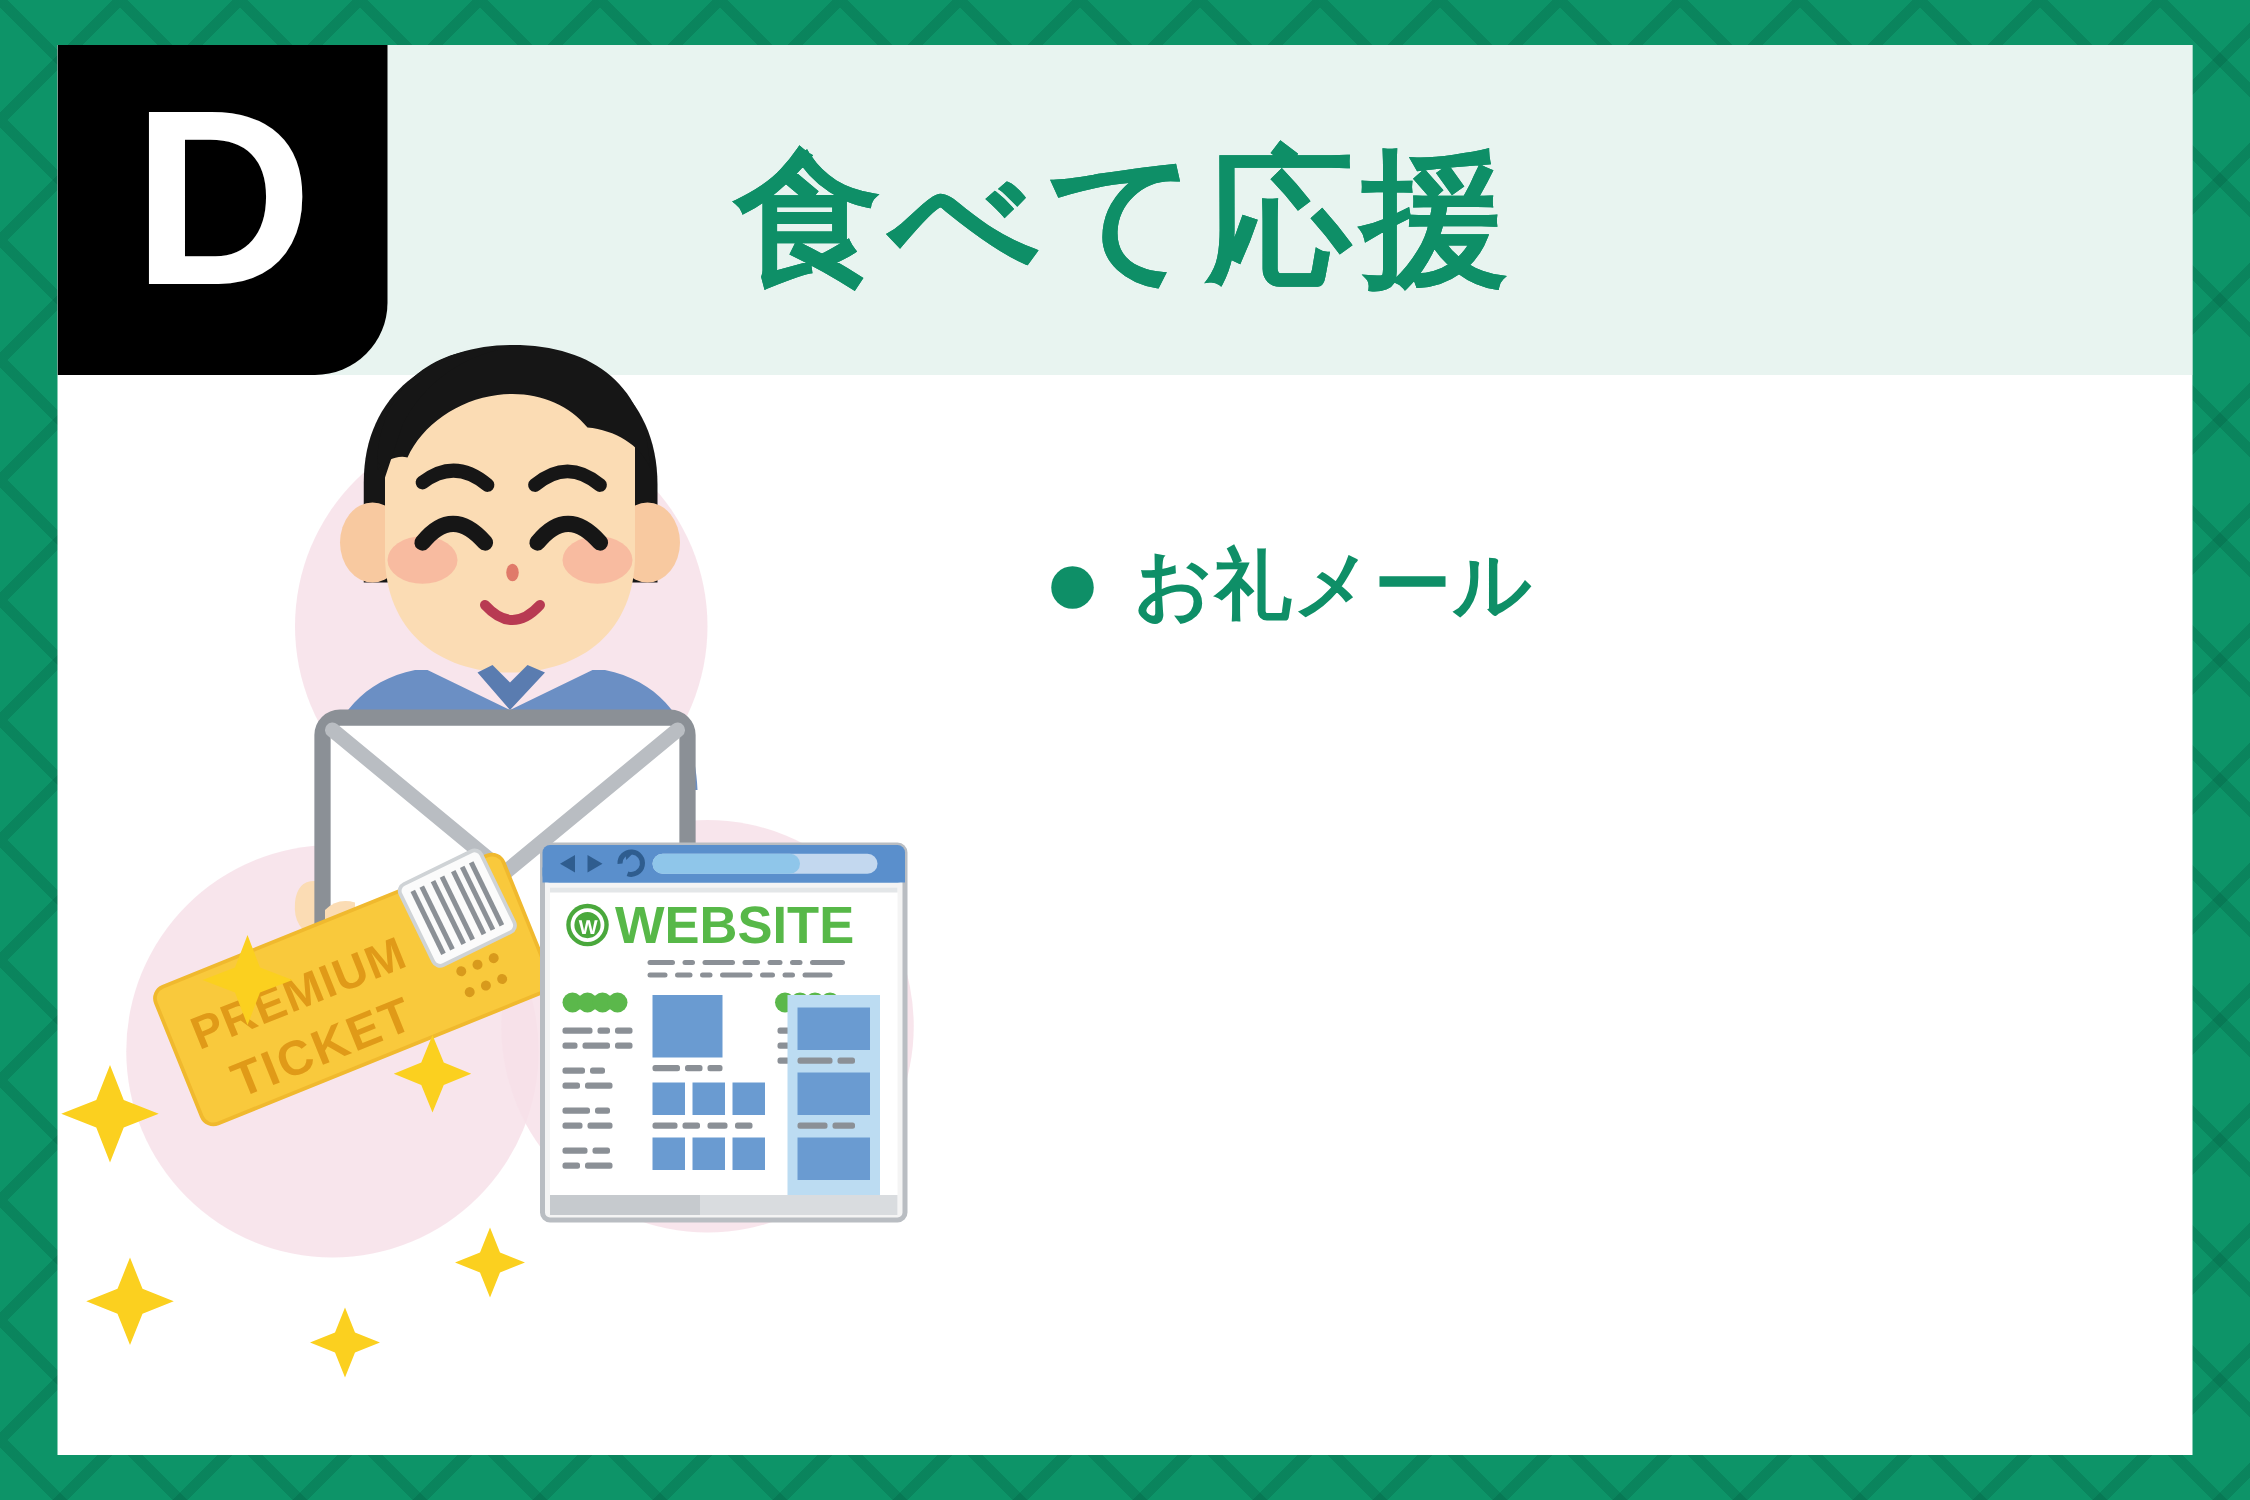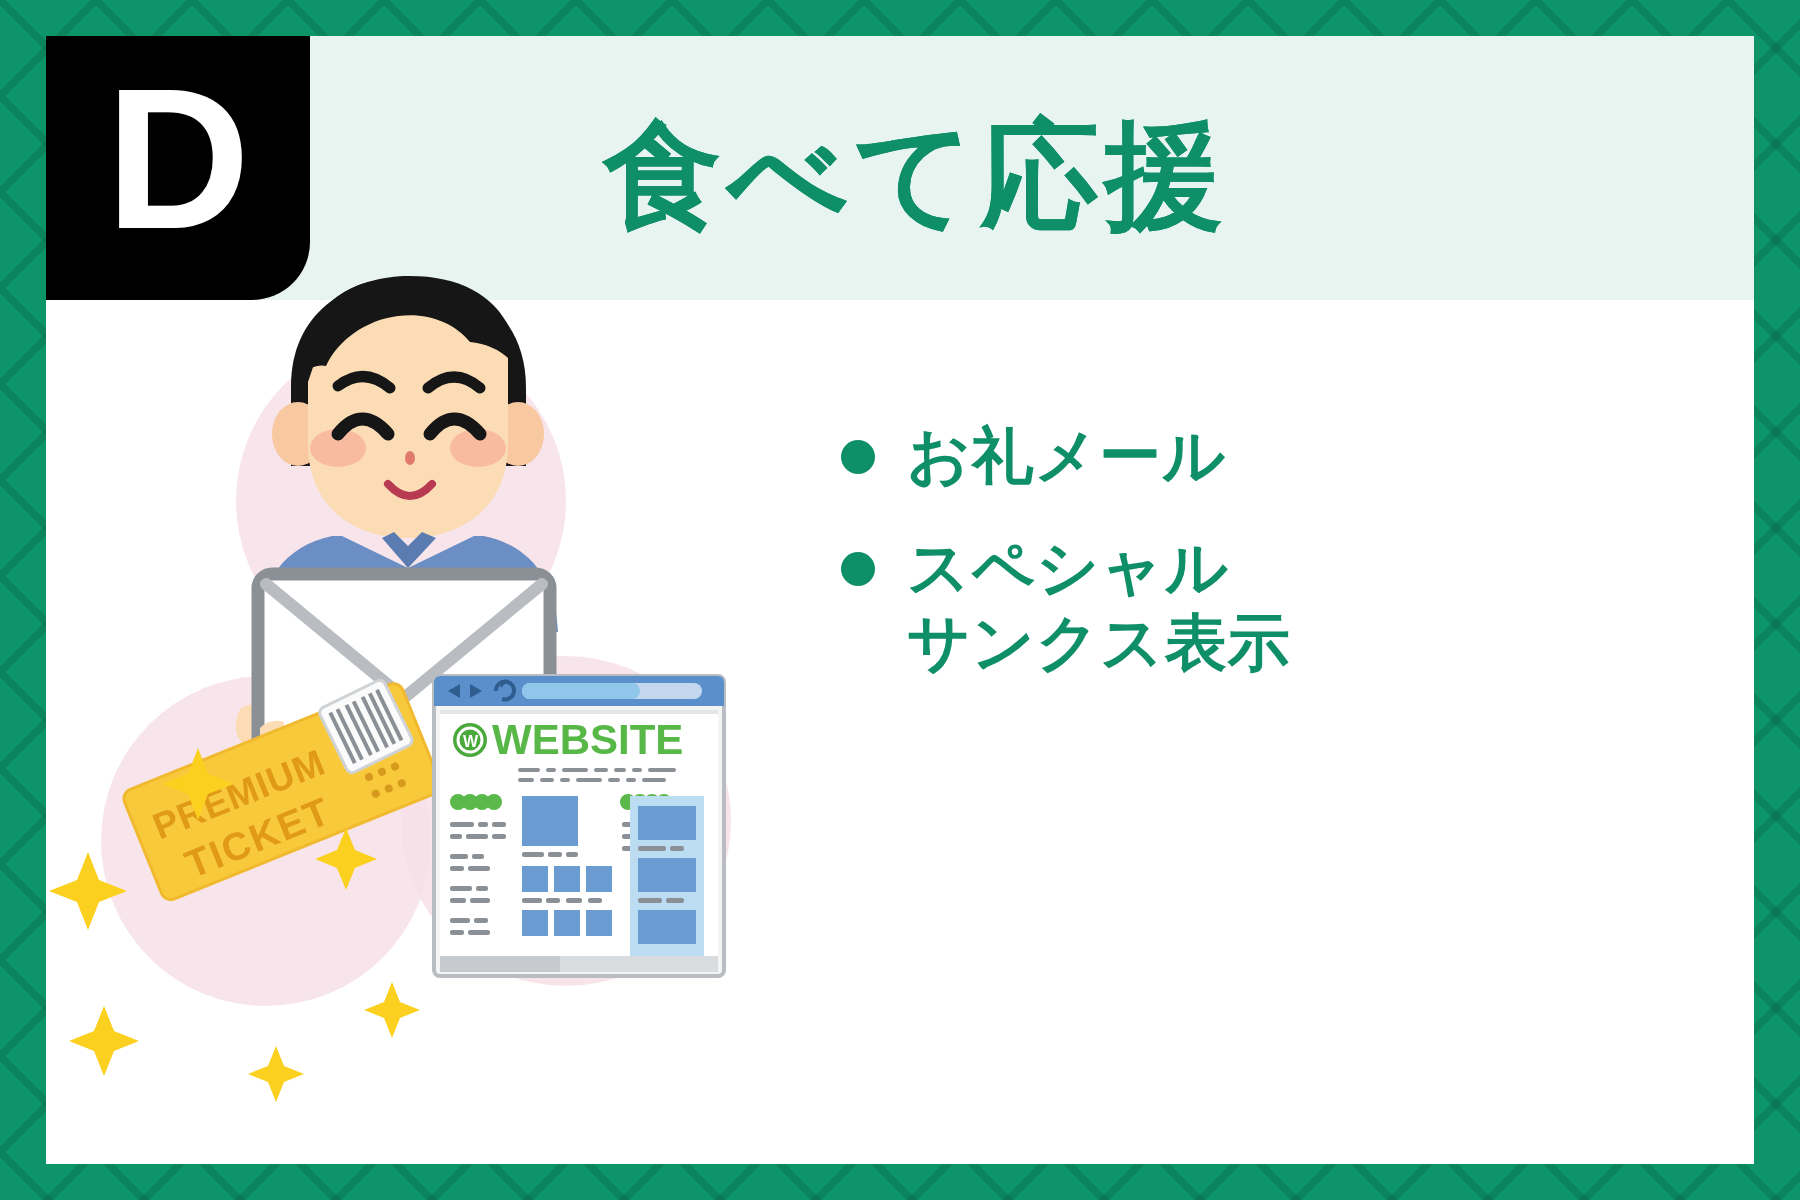--- a/index.html
+++ b/index.html
@@ -30,21 +30,21 @@
     width:1708px;height:1128px;
     background:#ffffff;
     overflow:hidden;
   }
   .header-band{
     position:absolute;left:0;top:0;width:100%;height:264px;
     background:#e8f4f0;
   }
   .title{
     position:absolute;
-    left:16px;top:78px;width:100%;
+    left:0;top:78px;width:100%;
     text-align:center;
     color:#0e8f67;
     font-size:118px;
     font-weight:bold;
     letter-spacing:6px;
     line-height:1.05;
     text-shadow:0 0 0 #0e8f67;
     user-select:none;
   }
   .badge{
@@ -55,21 +55,21 @@
     color:#ffffff;
     font-size:200px;font-weight:bold;
     display:flex;align-items:center;justify-content:center;
     line-height:1;
     padding-bottom:18px;
     box-sizing:border-box;
   }
   
   .bullets{
     position:absolute;
-    left:795px;top:382px;
+    left:795px;top:395px;
     width:740px;
   }
   .bullet-row{
     display:flex;align-items:flex-start;
     margin-bottom:36px;
   }
   .dot{
     width:34px;height:34px;border-radius:50%;
     background:#0e8f67;flex:0 0 34px;
     margin-top:22px;margin-right:32px;
@@ -323,24 +323,19 @@
     </div>
 
     <div class="bullets">
 
       <div class="bullet-row">
         <span class="dot"></span>
         <span class="btext">お礼メール</span>
       </div>
 
 
-      <div class="bullet-row">
-        <span class="dot"></span>
-        <span class="btext">スペシャル
-サンクス表示</span>
-      </div>
 
     </div>
 
     <div class="badge">D</div>
 
   </div>
 </div>
 
 </body></html>

